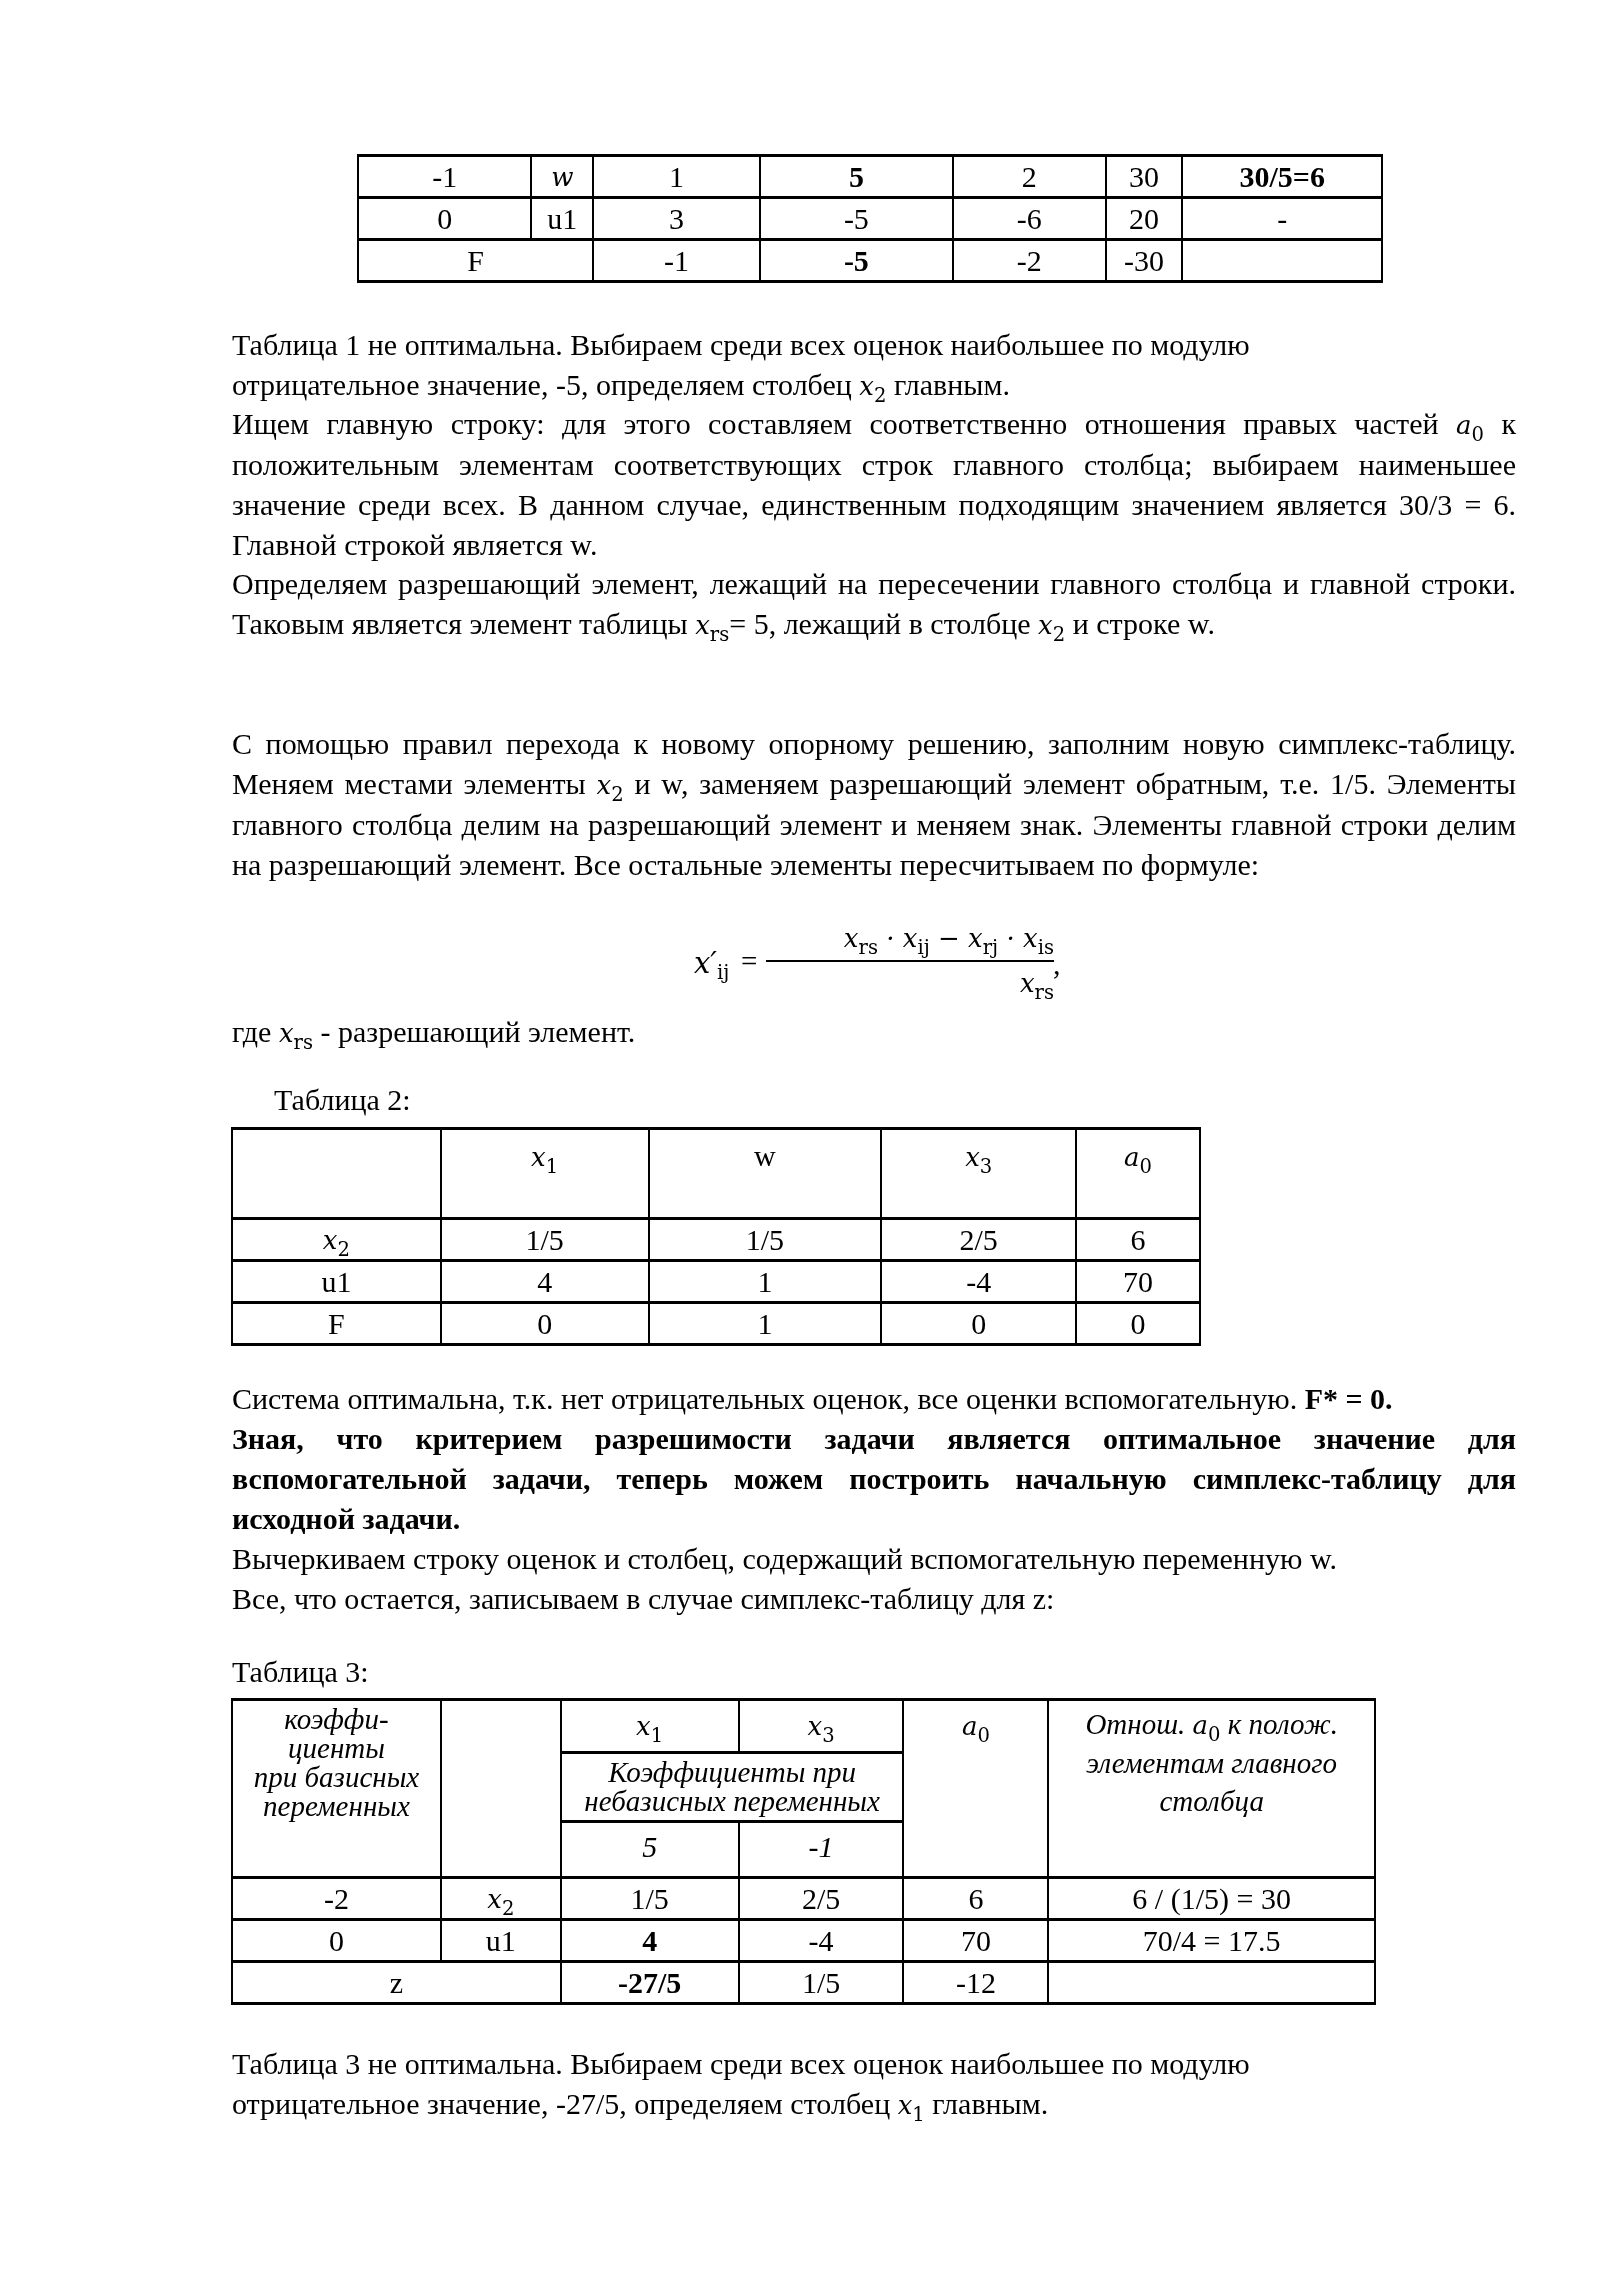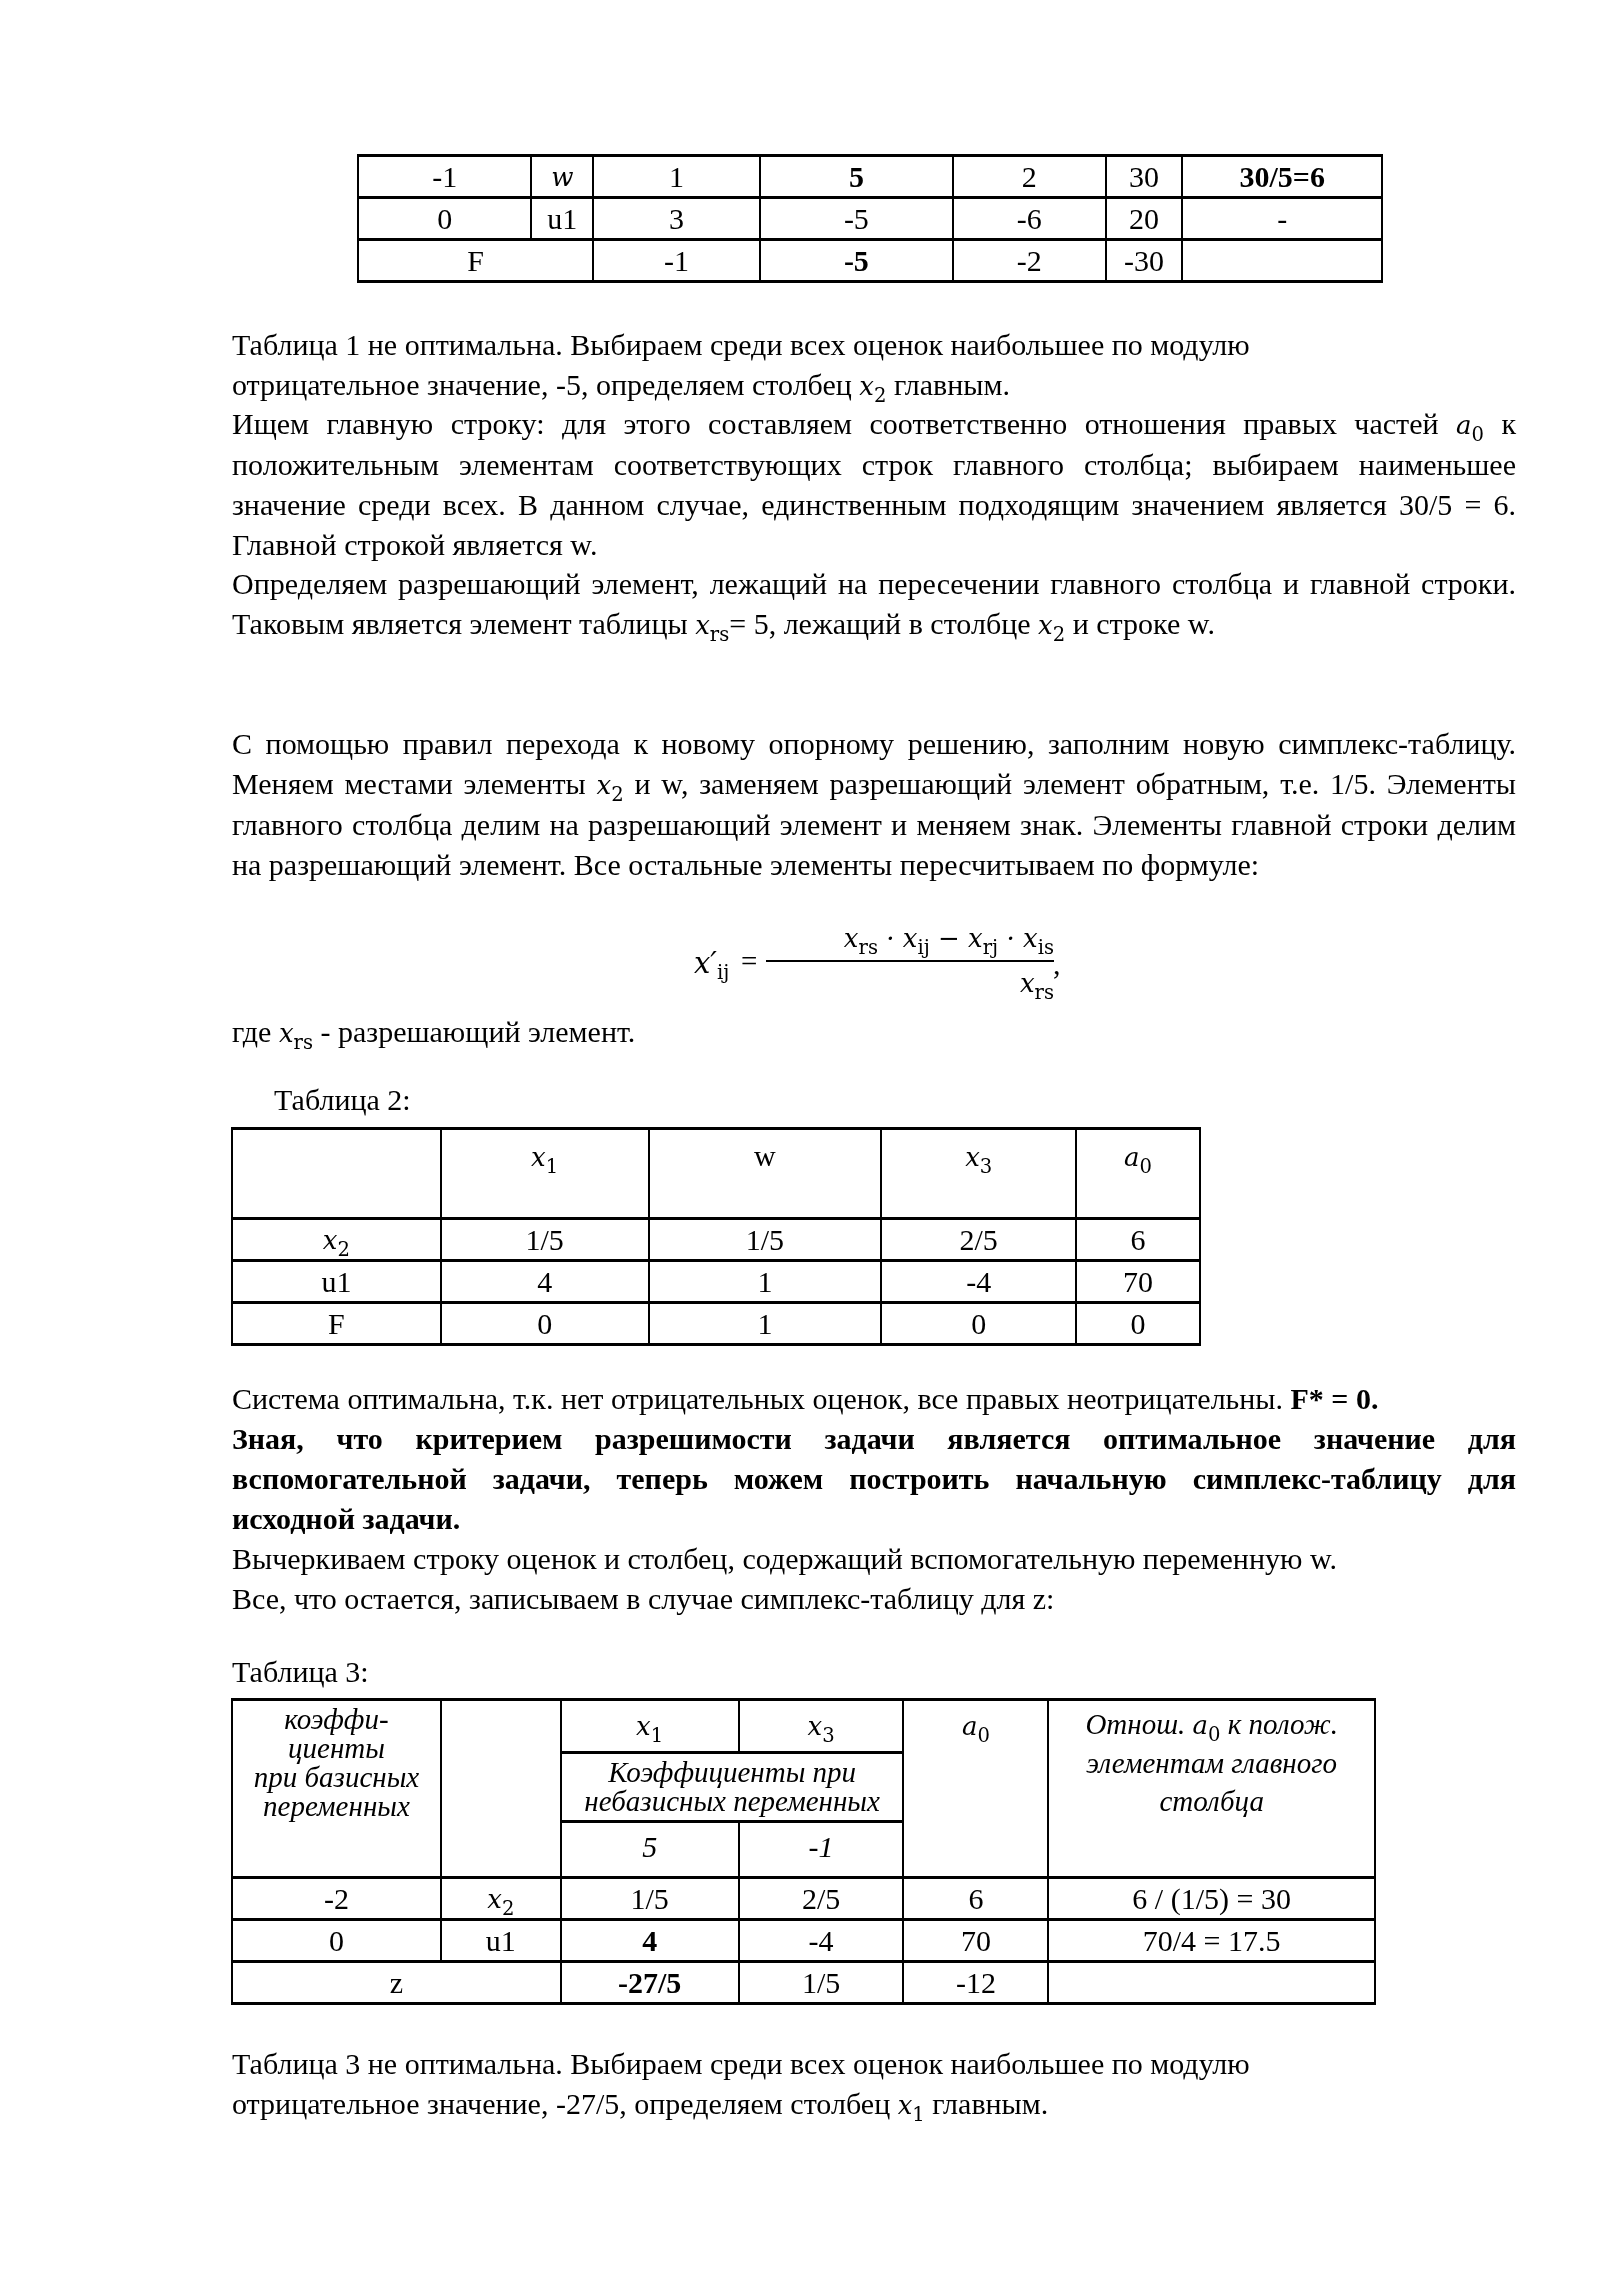--- a/index.html
+++ b/index.html
@@ -85,21 +85,21 @@
   </tr>
 </tbody>
   </table>
 
 <div class="block" style="top:325px;">
   <p>Таблица 1 не оптимальна. Выбираем среди всех оценок наибольшее по модулю</p>
   <p><span>отрицательное значение, -5, определяем столбец </span><span class="mi"><span>x</span><sub>2</sub></span><span> главным.</span></p>
 </div>
 
 <div class="block just" style="top:404px;">
-  <p><span>Ищем главную строку: для этого составляем соответственно отношения правых частей </span><span class="mi"><span>a</span><sub>0</sub></span><span>  к положительным элементам соответствующих строк главного столбца; выбираем наименьшее значение среди всех.  В данном случае, единственным подходящим значением является 30/5 = 6. Главной строкой является w.</span></p>
+  <p><span>Ищем главную строку: для этого составляем соответственно отношения правых частей </span><span class="mi"><span>a</span><sub>0</sub></span><span>  к положительным элементам соответствующих строк главного столбца; выбираем наименьшее значение среди всех.  В данном случае, единственным подходящим значением является 30/3 = 6. Главной строкой является w.</span></p>
 </div>
 
 <div class="block just" style="top:564px;">
   <p><span>Определяем разрешающий элемент, лежащий на пересечении главного столбца и главной строки. Таковым является элемент таблицы </span><span class="mi"><span>x</span><sub class="it-sub">rs</sub></span><span>= 5, лежащий в столбце </span><span class="mi"><span>x</span><sub>2</sub></span><span> и строке w.</span></p>
 </div>
 
 <div class="block just" style="top:724px;">
   <p><span>С помощью правил перехода к новому опорному решению, заполним новую симплекс-таблицу. Меняем местами элементы </span><span class="mi"><span>x</span><sub>2</sub></span><span> и w, заменяем разрешающий элемент обратным, т.е. 1/5. Элементы главного столбца делим на разрешающий элемент и меняем знак. Элементы главной строки делим на разрешающий элемент. Все остальные элементы пересчитываем по формуле:</span></p>
 </div>
 
@@ -154,21 +154,21 @@
     <td class="thick-top">F</td>
     <td class="thick-top">0</td>
     <td class="thick-top">1</td>
     <td class="thick-top">0</td>
     <td class="thick-top">0</td>
   </tr>
 </tbody>
   </table>
 
 <div class="block" style="top:1379px;">
-  <p><span>Система оптимальна, т.к. нет отрицательных оценок, все правых неотрицательны. </span><b>F* = 0.</b></p>
+  <p><span>Система оптимальна, т.к. нет отрицательных оценок, все оценки вспомогательную. </span><b>F* = 0.</b></p>
   <p class="just"><b>Зная, что критерием разрешимости задачи является оптимальное значение для вспомогательной задачи, теперь можем построить начальную симплекс-таблицу для исходной задачи.</b></p>
   <p>Вычеркиваем строку оценок и столбец, содержащий вспомогательную переменную w.</p>
   <p>Все, что остается, записываем в случае симплекс-таблицу для z:</p>
 </div>
 
 <div class="block" style="top:1652px;">Таблица 3:</div>
 
 <table id="t3">
   <colgroup>
     <col style="width:209px">

